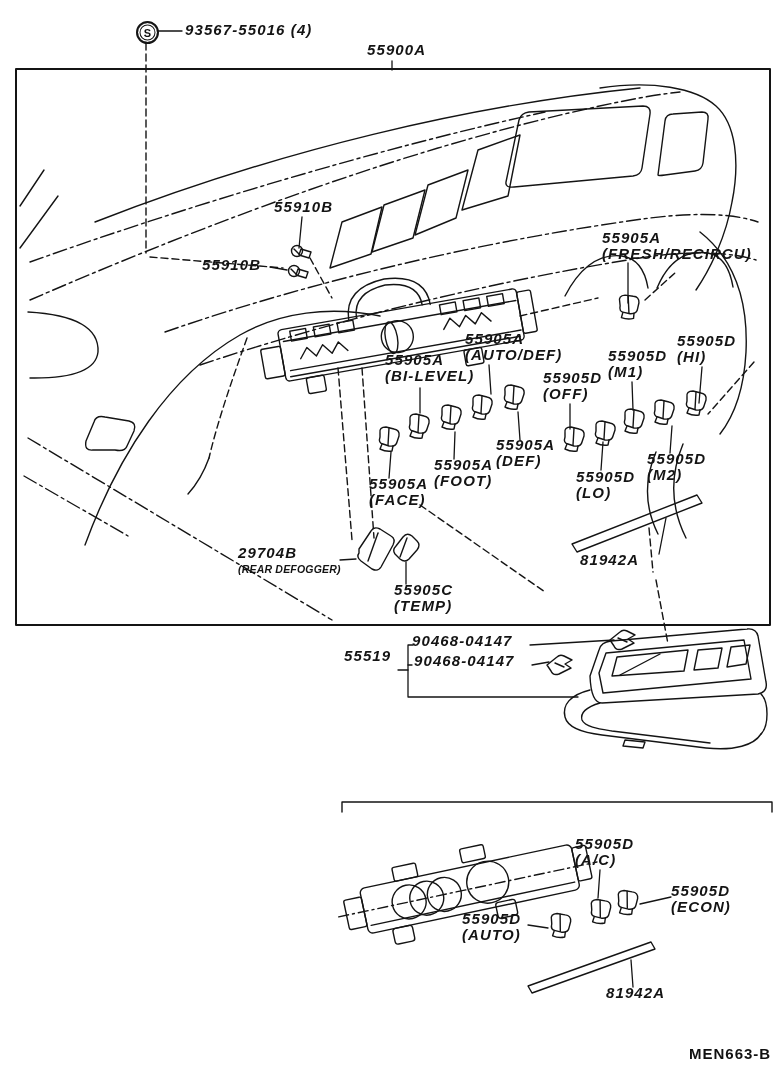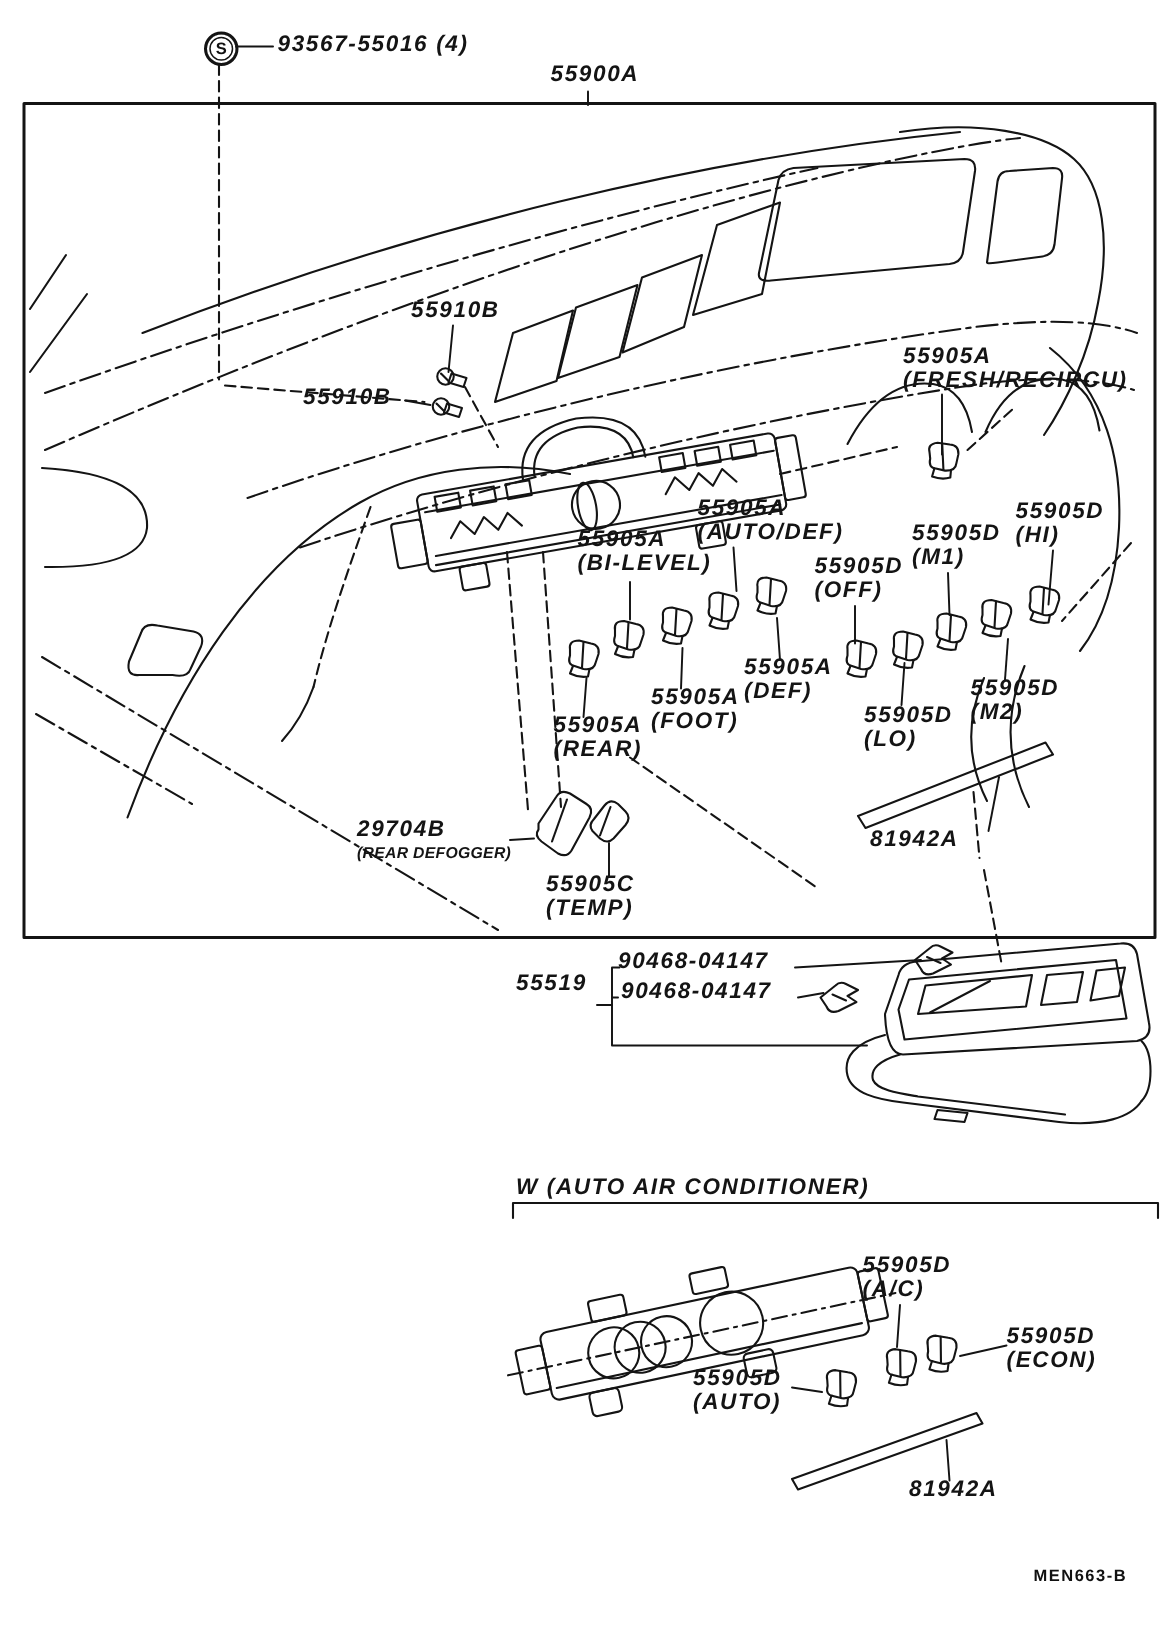--- a/index.html
+++ b/index.html
@@ -12,21 +12,21 @@
     position:absolute;font-weight:bold;font-size:15px;line-height:16px;
     letter-spacing:1.1px;white-space:nowrap;color:#141414;font-style:italic;
   }
   .lbl .l1,.lbl .l2{display:block;}
   .lbl .small{font-size:10.5px;letter-spacing:0.2px;}
   .circ{
     position:absolute;width:19px;height:19px;border:2px solid #141414;border-radius:50%;
     font-size:11px;font-weight:bold;display:flex;align-items:center;justify-content:center;
     letter-spacing:0;box-shadow:inset 0 0 0 1.5px #fff, inset 0 0 0 2.5px #141414;
   }
-  .code{position:absolute;font-weight:bold;font-size:11px;letter-spacing:1px;}
+  .code{position:absolute;font-weight:bold;font-size:15px;letter-spacing:1px;}
 </style>
 </head>
 <body>
 
 <div class="page">
 
 <svg class="art" width="784" height="1092" viewBox="0 0 784 1092">
   <defs>
     <g id="rocker">
       <path d="M 2 7 Q 1 1 8 1 L 16 3 Q 22 4 21 10 L 19 16 Q 18 21 11 20 L 5 18 Q 0 17 2 11 Z"></path>
@@ -277,21 +277,21 @@
   <span class="l2">(DEF)</span>
 </div>
 
 <div class="lbl" style="left:434px;top:457px">
   <span class="l1">55905A</span>
   <span class="l2">(FOOT)</span>
 </div>
 
 <div class="lbl" style="left:369px;top:476px">
   <span class="l1">55905A</span>
-  <span class="l2">(REAR)</span>
+  <span class="l2">(FACE)</span>
 </div>
 
 <div class="lbl" style="left:576px;top:469px">
   <span class="l1">55905D</span>
   <span class="l2">(LO)</span>
 </div>
 
 <div class="lbl" style="left:647px;top:451px">
   <span class="l1">55905D</span>
   <span class="l2">(M2)</span>
@@ -299,40 +299,37 @@
 
 <div class="lbl" style="left:580px;top:552px">
   <span class="l1">81942A</span>
 </div>
 
 <div class="lbl" style="left:238px;top:545px">
   <span class="l1">29704B</span>
   <span class="l2 small">(REAR DEFOGGER)</span>
 </div>
 
-<div class="lbl" style="left:364px;top:582px">
+<div class="lbl" style="left:394px;top:582px">
   <span class="l1">55905C</span>
   <span class="l2">(TEMP)</span>
 </div>
 
 <div class="lbl" style="left:412px;top:633px">
   <span class="l1">90468-04147</span>
 </div>
 
 <div class="lbl" style="left:414px;top:653px">
   <span class="l1">90468-04147</span>
 </div>
 
 <div class="lbl" style="left:344px;top:648px">
   <span class="l1">55519</span>
 </div>
 
-<div class="lbl" style="left:344px;top:784px">
-  <span class="l1">W (AUTO AIR CONDITIONER)</span>
-</div>
 
 <div class="lbl" style="left:575px;top:836px">
   <span class="l1">55905D</span>
   <span class="l2">(A/C)</span>
 </div>
 
 <div class="lbl" style="left:671px;top:883px">
   <span class="l1">55905D</span>
   <span class="l2">(ECON)</span>
 </div>

